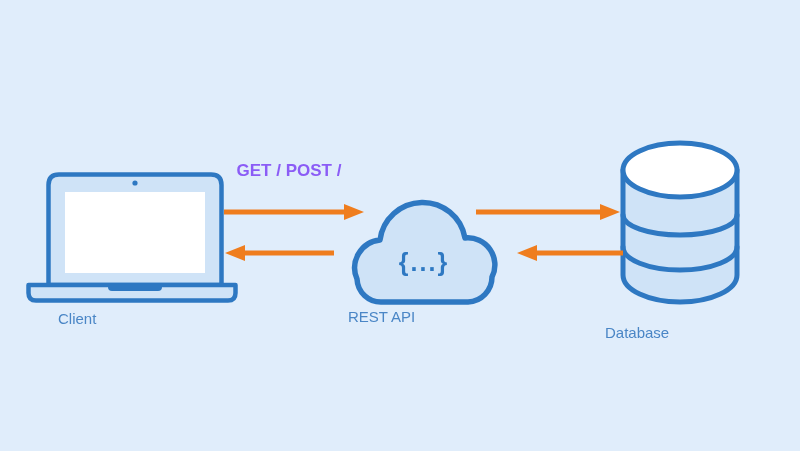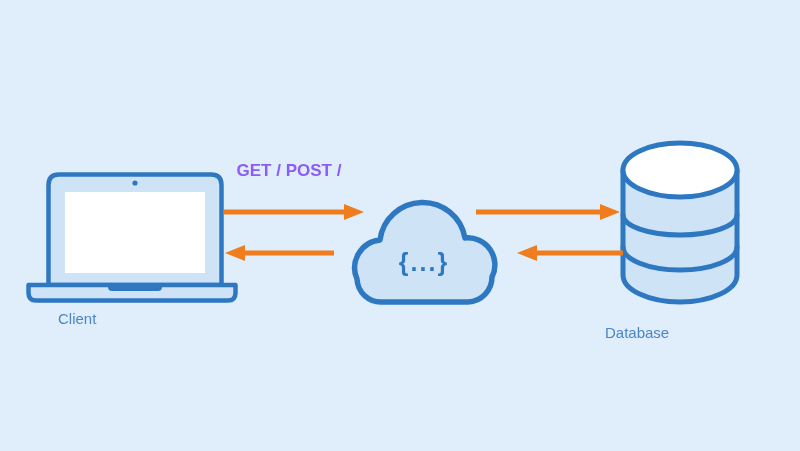--- a/index.html
+++ b/index.html
@@ -110,15 +110,16 @@
     <line x1="476" y1="212" x2="601" y2="212" stroke="#ef7d1e" stroke-width="5" marker-end="url(#ah)"></line>
     <line x1="623" y1="253" x2="536" y2="253" stroke="#ef7d1e" stroke-width="5" marker-end="url(#ah)"></line>
   </svg>
 
   <div class="edge-label label-request">
     <span class="line">GET / POST /</span>
   </div>
 
 
   <div class="node-label label-client">Client</div>
+  <div class="node-label label-api">REST API</div>
   <div class="node-label label-database">Database</div>
 
 </div>
 
 </body></html>

